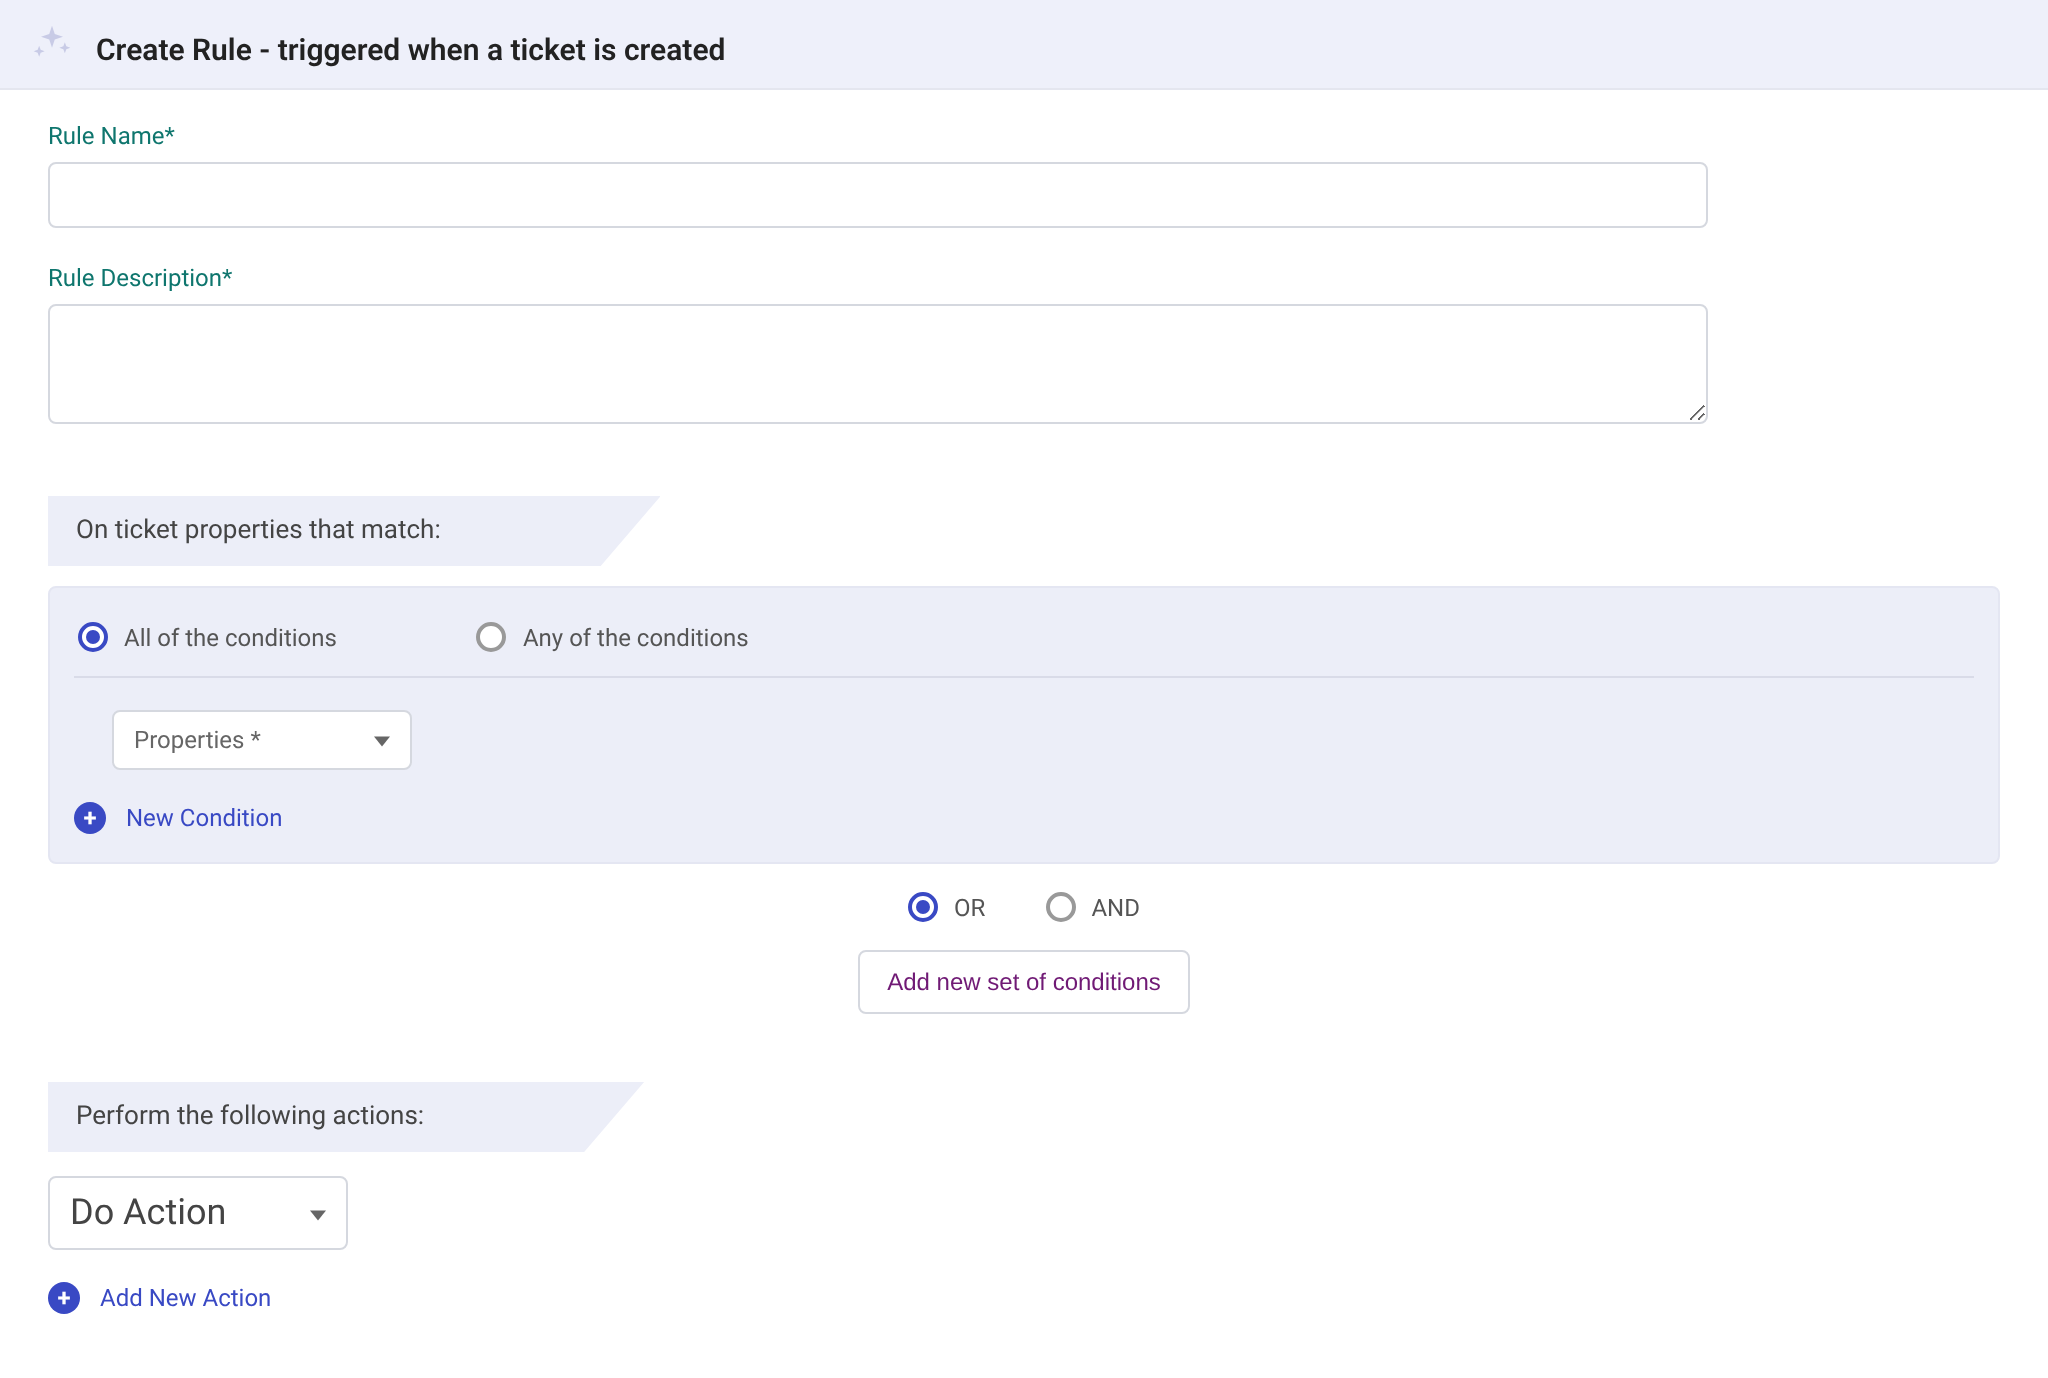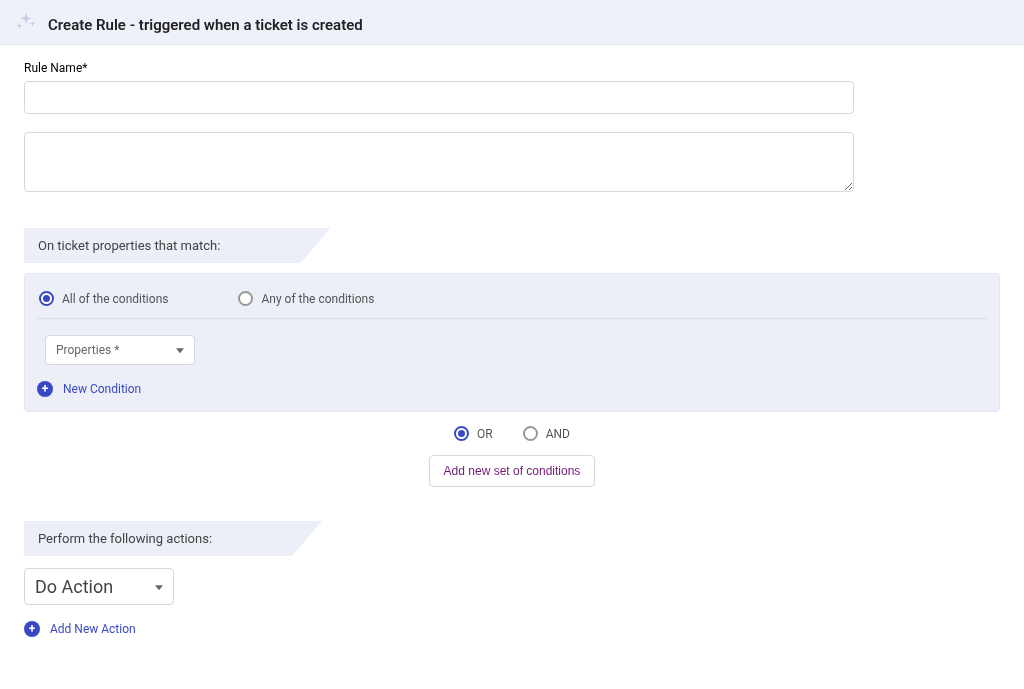--- a/index.html
+++ b/index.html
@@ -19,21 +19,21 @@
   .sparkle-icon {
     width: 24px; height: 24px;
     margin-right: 10px;
     display: flex; align-items: center; justify-content: center;
   }
   .sparkle-icon svg { fill: #c8cbe6; }
   .header-title { font-size: 15px; font-weight: 600; color: #222; }
   .content { padding: 16px 24px; }
   .field-label {
     font-size: 12px;
-    color: #000000;
+    color: #0f766e;
     margin-bottom: 6px;
   }
   .text-input {
     width: 830px;
     max-width: 830px;
     border: 1px solid #d5d8df;
     border-radius: 4px;
     padding: 8px 10px;
     font-size: 13px;
     color: #333;
@@ -108,21 +108,21 @@
     border: 1px solid #d5d8df;
     border-radius: 4px;
     padding: 7px 28px 7px 10px;
     font-size: 12px;
     color: #666;
     display: inline-flex;
     align-items: center;
     position: relative;
     min-width: 150px;
     cursor: pointer;
-    margin-left: 8px;
+    margin-left: 19px;
   }
   .dropdown .caret {
     position: absolute;
     right: 10px;
     top: 50%;
     transform: translateY(-35%);
     width: 0; height: 0;
     border-left: 4px solid transparent;
     border-right: 4px solid transparent;
     border-top: 5px solid #666;
@@ -202,20 +202,21 @@
     </svg>
   </span>
   <div class="header-title">Create Rule - triggered when a ticket is created</div>
 </div>
 
 <div class="content">
 
   <div class="field-label">Rule Name*</div>
   <input type="text" class="text-input" value="" style="">
 
+  <div class="field-label">Rule Description*</div>
   <textarea class="text-area" style=""></textarea>
 
   <div class="section-label">On ticket properties that match:</div>
 
   <div class="conditions-panel">
     <div class="radio-row">
       <div class="radio-option">
         <span class="radio-outer selected">
             <span class="radio-inner"></span>
           </span>

